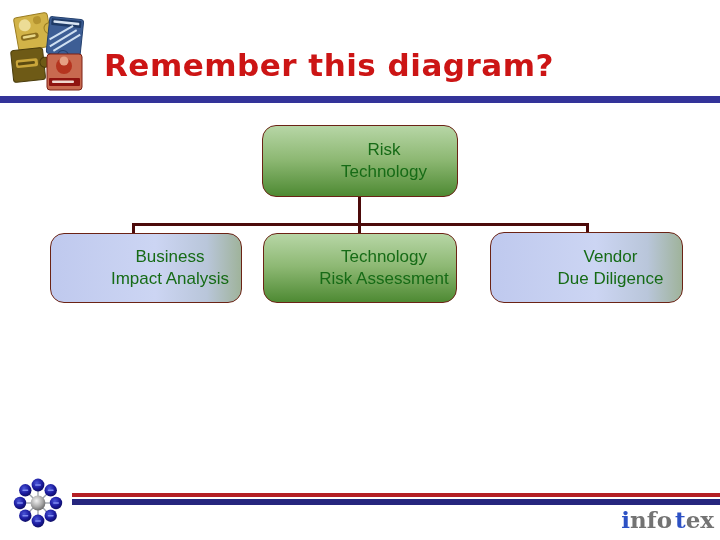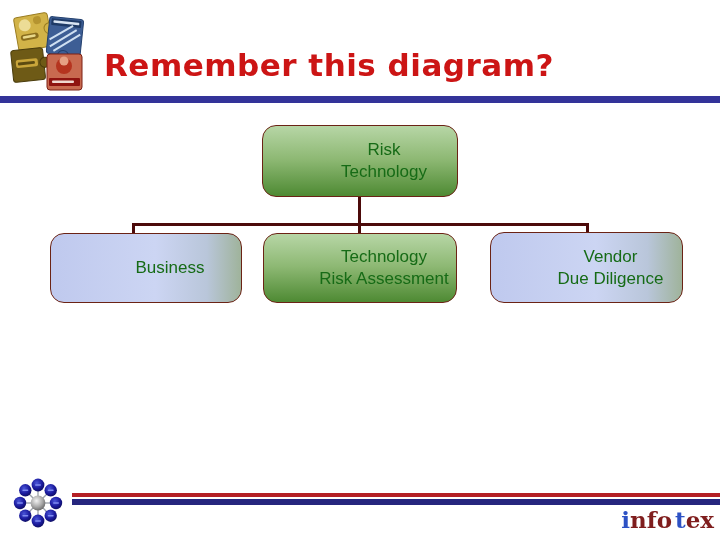--- a/index.html
+++ b/index.html
@@ -88,21 +88,21 @@
   }
   .brand {
     position: absolute; right: 6px; top: 506px;
     font-family: "DejaVu Serif", serif;
     font-weight: bold;
     font-size: 23px;
     line-height: 28px;
     white-space: nowrap;
   }
   .brand .blue  { color: #2d51c4; }
-  .brand .black { color: #7f1d1d; }
+  .brand .black { color: #737373; }
   .brand .gap   { margin-left: 3px; }
 </style>
 </head>
 <body>
 
 <div class="slide">
 
   <svg class="header-logo" viewBox="0 0 84 86" xmlns="http://www.w3.org/2000/svg">
 
     <g transform="rotate(-10 27 26)">
@@ -148,20 +148,21 @@
   <div class="connector conn-drop-center"></div>
   <div class="connector conn-drop-right"></div>
 
   <div class="node node-green node-root">
     <span>Risk</span>
     <span>Technology</span>
   </div>
 
   <div class="node node-blue node-left">
     <span>Business</span>
+    <span>Impact Analysis</span>
   </div>
 
   <div class="node node-blue node-right">
     <span>Vendor</span>
     <span>Due Diligence</span>
   </div>
 
   <div class="node node-green node-middle">
     <span>Technology</span>
     <span>Risk Assessment</span>

